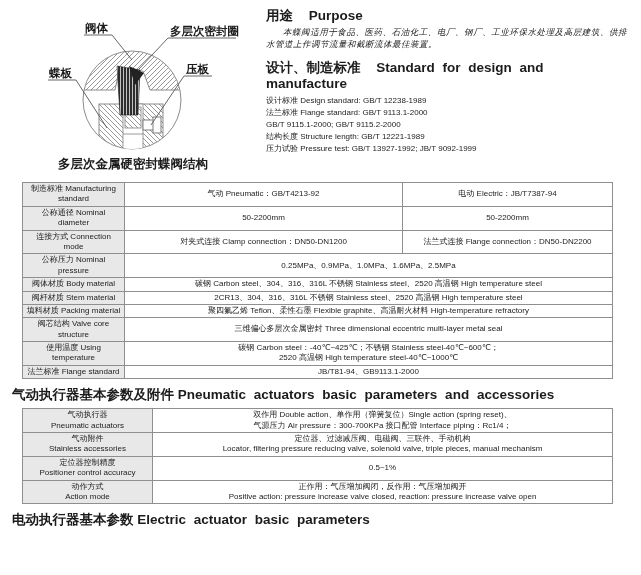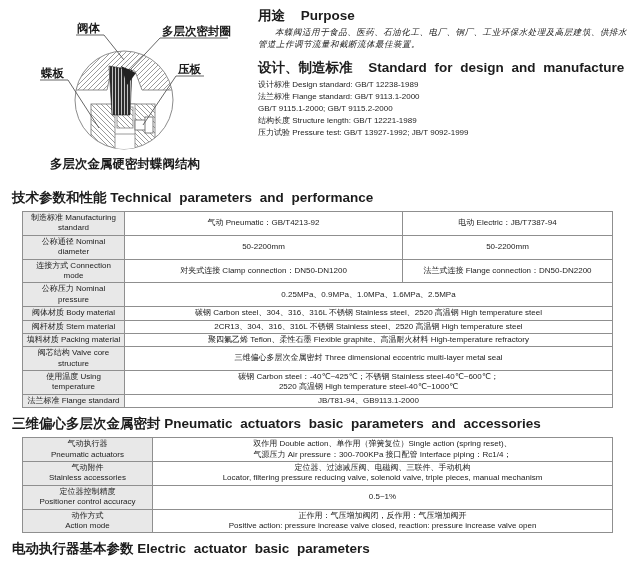--- a/index.html
+++ b/index.html
@@ -2,21 +2,21 @@
 <html><head>
 <meta charset="utf-8">
 <style>
   html,body{margin:0;padding:0;background:#fff;}
   .page{
     position:relative;width:641px;height:575px;background:#fff;overflow:hidden;
     font-family:"Liberation Sans","DejaVu Sans",sans-serif;color:#1c1c1c;
   }
   
   .top{display:flex;padding-top:8px;}
-  .diagram-wrap{width:258px;flex:none;}
+  .diagram-wrap{width:258px;flex:none;padding-left:8px;}
   .content-right{flex:1;padding-right:14px;}
   .sec-title{font-size:13.5px;font-weight:bold;margin:0 0 3px 0;line-height:1.2;}
   .sec-title .en{word-spacing:4px;padding-left:12px;}
   .para{font-size:8.5px;line-height:1.4;margin:0 0 4px 0;text-align:justify;}
   .para.zh{text-indent:2em;letter-spacing:.5px;margin-bottom:9px;font-style:italic;}
   .para.en{text-indent:1.6em;}
   .std-lines{font-size:8px;line-height:1.5;}
   .std-lines div{white-space:nowrap;}
   .section-head{font-size:13.5px;font-weight:bold;margin:7px 0 4px 12px;}
   .section-head .en{word-spacing:4px;}
@@ -101,21 +101,20 @@
       <div class="std-lines">
         <div>设计标准 Design standard: GB/T 12238-1989</div>
         <div>法兰标准 Flange standard: GB/T 9113.1-2000</div>
         <div>GB/T 9115.1-2000; GB/T 9115.2-2000</div>
         <div>结构长度 Structure length: GB/T 12221-1989</div>
         <div>压力试验 Pressure test: GB/T 13927-1992; JB/T 9092-1999</div>
       </div>
     </div>
   </div>
 
-  <h2 class="section-head"><span>技术参数和性能</span> <span class="en">Technical parameters and performance</span></h2>
 
   <table class="spec">
     <colgroup>
         <col style="width:102px">
         <col style="width:278px">
         <col style="width:210px">
       </colgroup>
     <tbody>
         <tr>
       <td class="lab">制造标准 Manufacturing standard</td>
@@ -159,21 +158,21 @@
         <div class="cell-line">2520 高温钢 High temperature steel-40℃~1000℃</div>
       </td>
     </tr>
     <tr>
       <td class="lab">法兰标准 Flange standard</td>
       <td colspan="2">JB/T81-94、GB9113.1-2000</td>
     </tr>
   </tbody>
     </table>
 
-  <h2 class="section-head"><span>三维偏心多层次金属密封</span> <span class="en">Pneumatic actuators basic parameters and accessories</span></h2>
+  <h2 class="section-head"><span>气动执行器基本参数及附件</span> <span class="en">Pneumatic actuators basic parameters and accessories</span></h2>
 
   <table class="spec">
     <colgroup>
         <col style="width:130px">
         <col style="width:460px">
       </colgroup>
     <tbody>
         <tr>
       <td class="lab">
         <div class="cell-line">气动执行器</div>

